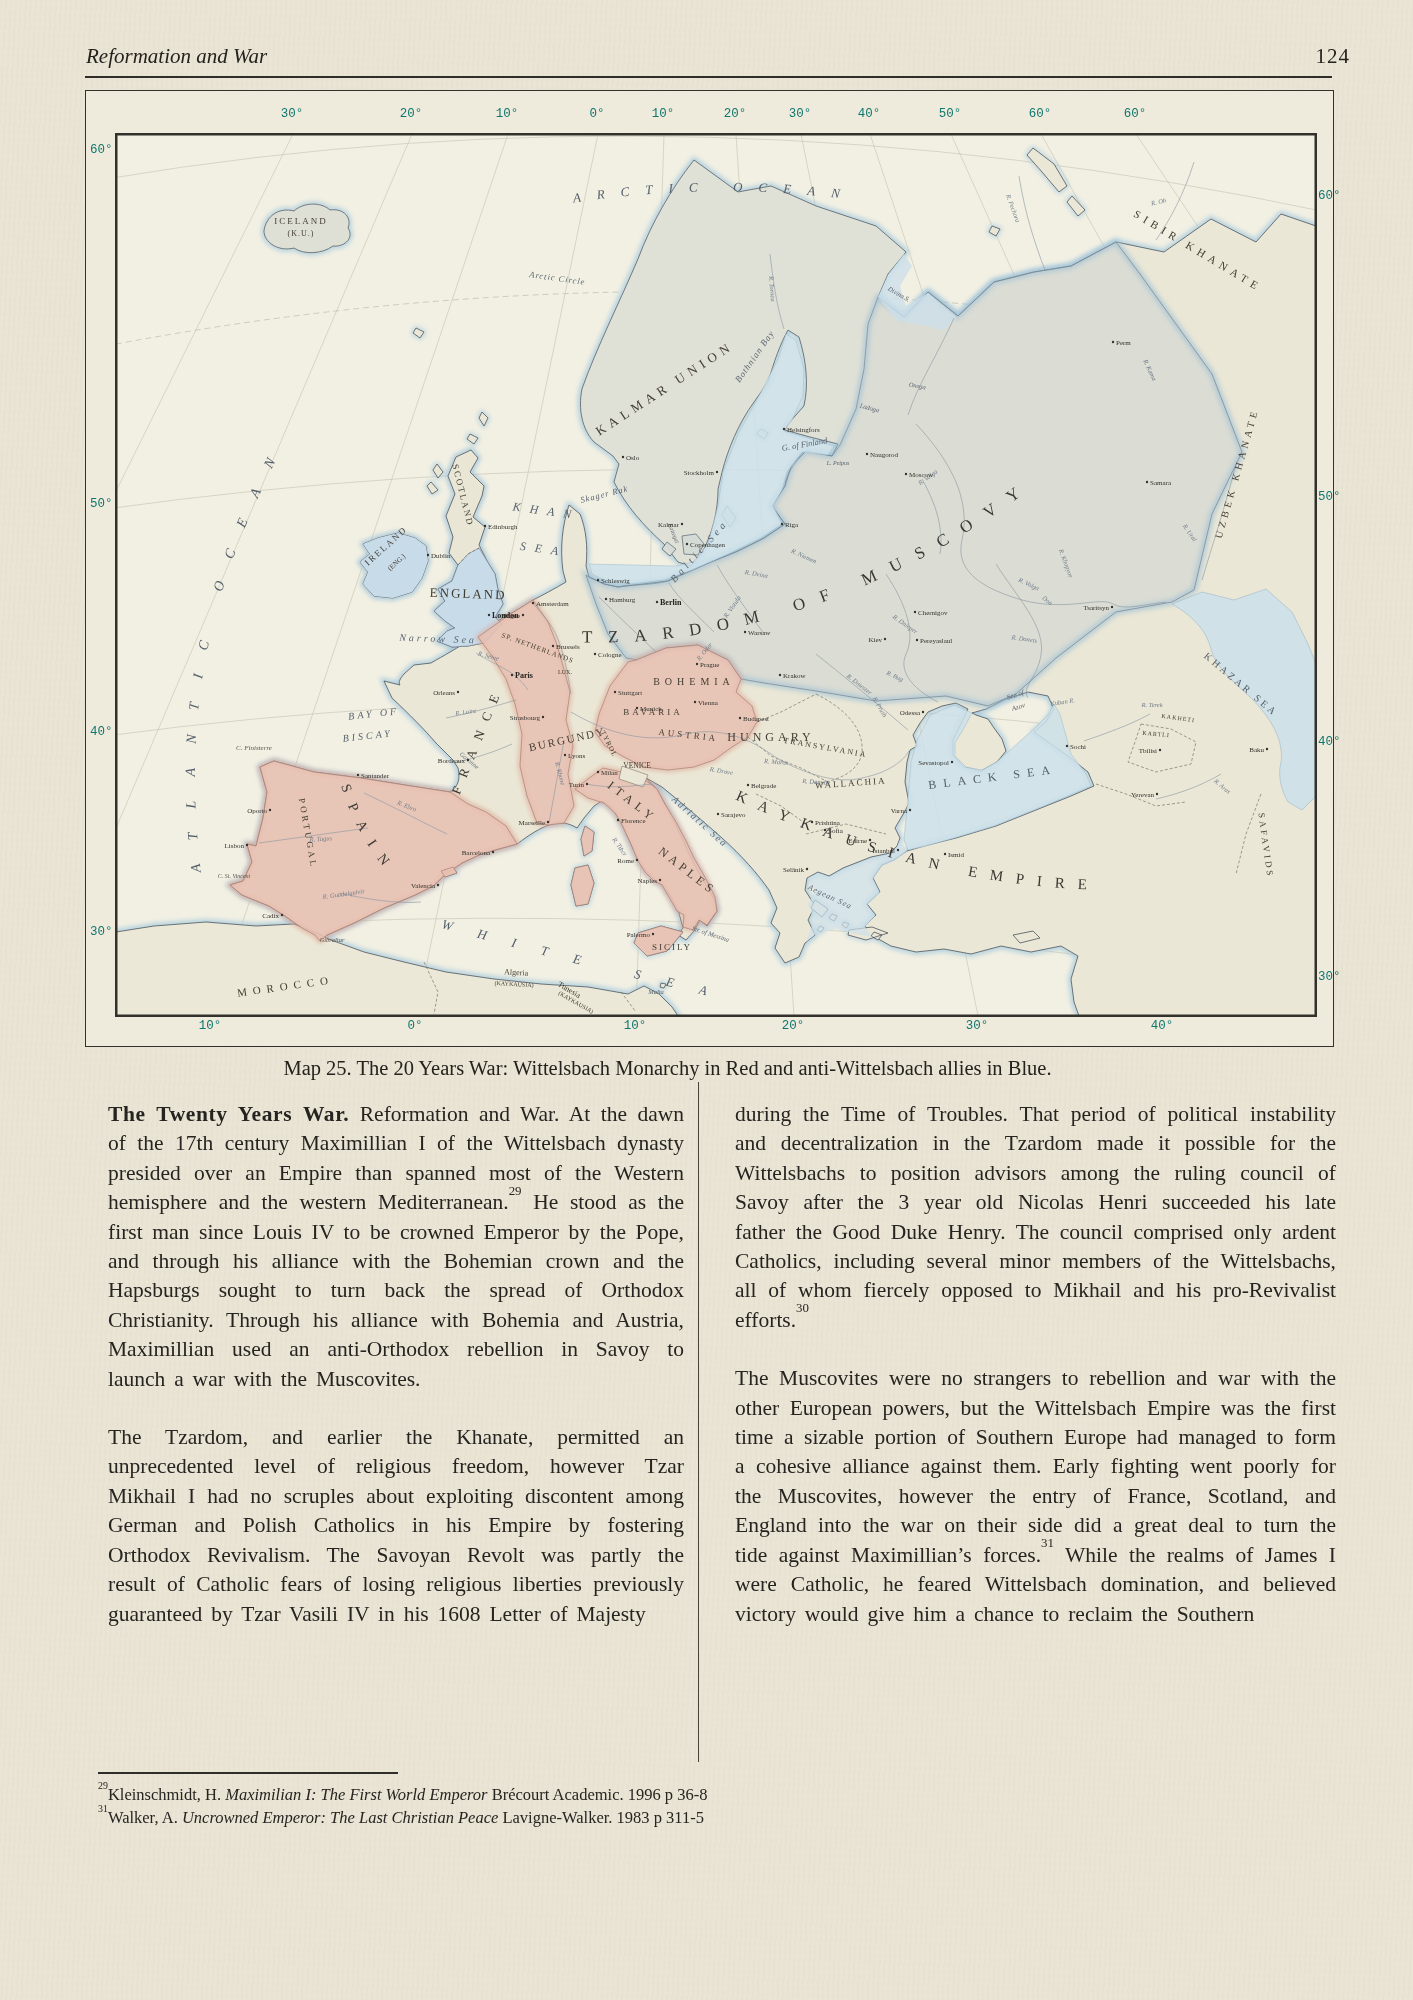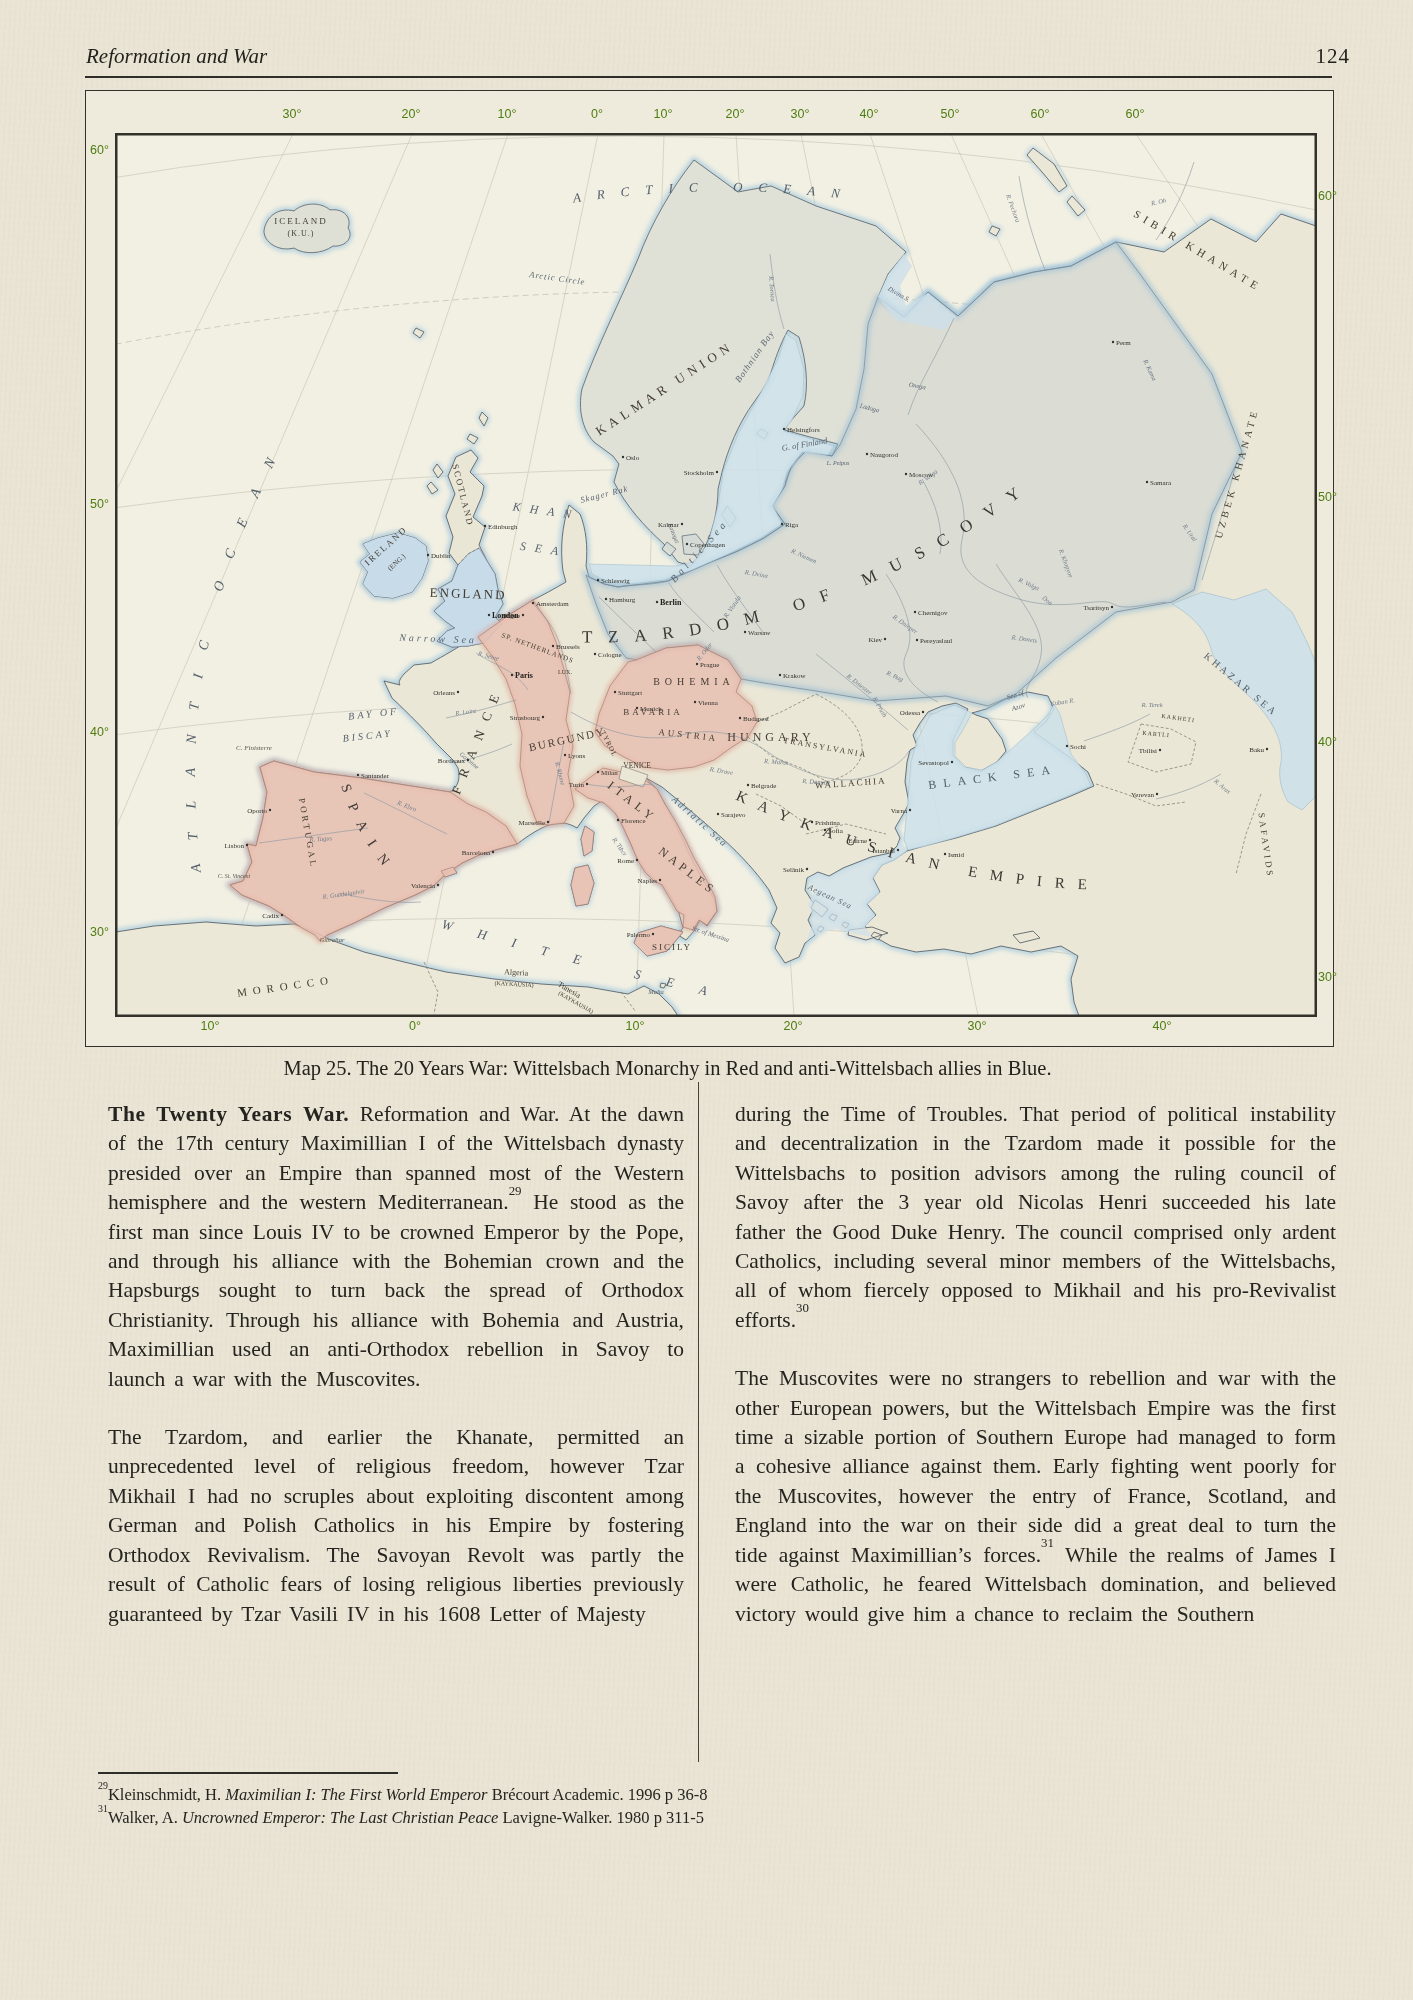--- a/index.html
+++ b/index.html
@@ -10,21 +10,21 @@
         repeating-linear-gradient(2deg, rgba(255,255,250,.04) 0 3px, rgba(0,0,0,0) 3px 7px),
         #e9e4d4; padding-left: 21px;}
   .abs{position:absolute;}
   
   #hdr-title{left:86px;top:44px;font-style:italic;font-size:21px;color:#24221d;}
   #hdr-page{right:84px;top:44px;font-size:21px;color:#24221d;letter-spacing:1px;}
   #hdr-rule{left:85px;top:76px;width:1247px;height:2px;background:#2f2d28;}
   
   #map-frame{left:85px;top:90px;width:1247px;height:955px;border:1.5px solid #33312b;background:#eeebdd;}
   #map-inner{position:absolute;left:29px;top:42px;width:1200px;height:882px;border:1.5px solid #33312b;overflow:hidden;background:#f2f0e3;}
-  .tick{position:absolute;font-family:Liberation Sans, sans-serif;font-size:12.5px;color:#4d7c0f;}
+  .tick{position:absolute;font-family:Liberation Mono, monospace;font-size:12.5px;color:#0f766e;}
   .tick.h{width:30px;text-align:center;}
   
   #caption{left:0;top:1057px;width:1335px;text-align:center;font-size:20.5px;color:#24221d;}
   
   .col{position:absolute;top:1100px;text-align:justify;font-size:21.5px;line-height:29.4px;color:#262420;word-spacing:3.5px;}
   #col1{left:108px;width:576px;}
   #col2{left:727px;width:601px;margin-left:8px;}
   .col p{margin:0;}
   .col p + p{margin-top:29px;}
   .col b{letter-spacing:.6px;}
@@ -459,16 +459,16 @@
   </div>
   <div class="abs" id="col-rule"></div>
   <div class="col" id="col2">
     <p><span>during the Time of Troubles. That period of political instability and decentralization in the Tzardom made it possible for the Wittelsbachs to position advisors among the ruling council of Savoy after the 3 year old Nicolas Henri succeeded his late father the Good Duke Henry. The council comprised only ardent Catholics, including several minor members of the Wittelsbachs, all of whom fiercely opposed to Mikhail and his pro-Revivalist efforts.</span><sup>30</sup></p>
     <p><span>The Muscovites were no strangers to rebellion and war with the other European powers, but the Wittelsbach Empire was the first time a sizable portion of Southern Europe had managed to form a cohesive alliance against them. Early fighting went poorly for the Muscovites, however the entry of France, Scotland, and England into the war on their side did a great deal to turn the tide against Maximillian’s forces.</span><sup>31</sup><span> While the realms of James I were Catholic, he feared Wittelsbach domination, and believed victory would give him a chance to reclaim the Southern</span></p>
   </div>
 
   <div class="abs" id="fn-rule"></div>
   <div class="abs" id="footnotes">
       <div class="fn"><sup>29</sup><span>Kleinschmidt, H. </span><i>Maximilian I: The First World Emperor</i><span> Brécourt Academic. 1996 p 36-8</span></div>
-      <div class="fn"><sup>31</sup><span>Walker, A. </span><i>Uncrowned Emperor: The Last Christian Peace</i><span> Lavigne-Walker. 1980 p 311-5</span></div>
+      <div class="fn"><sup>31</sup><span>Walker, A. </span><i>Uncrowned Emperor: The Last Christian Peace</i><span> Lavigne-Walker. 1983 p 311-5</span></div>
     </div>
 
 </div>
 
 </body></html>

